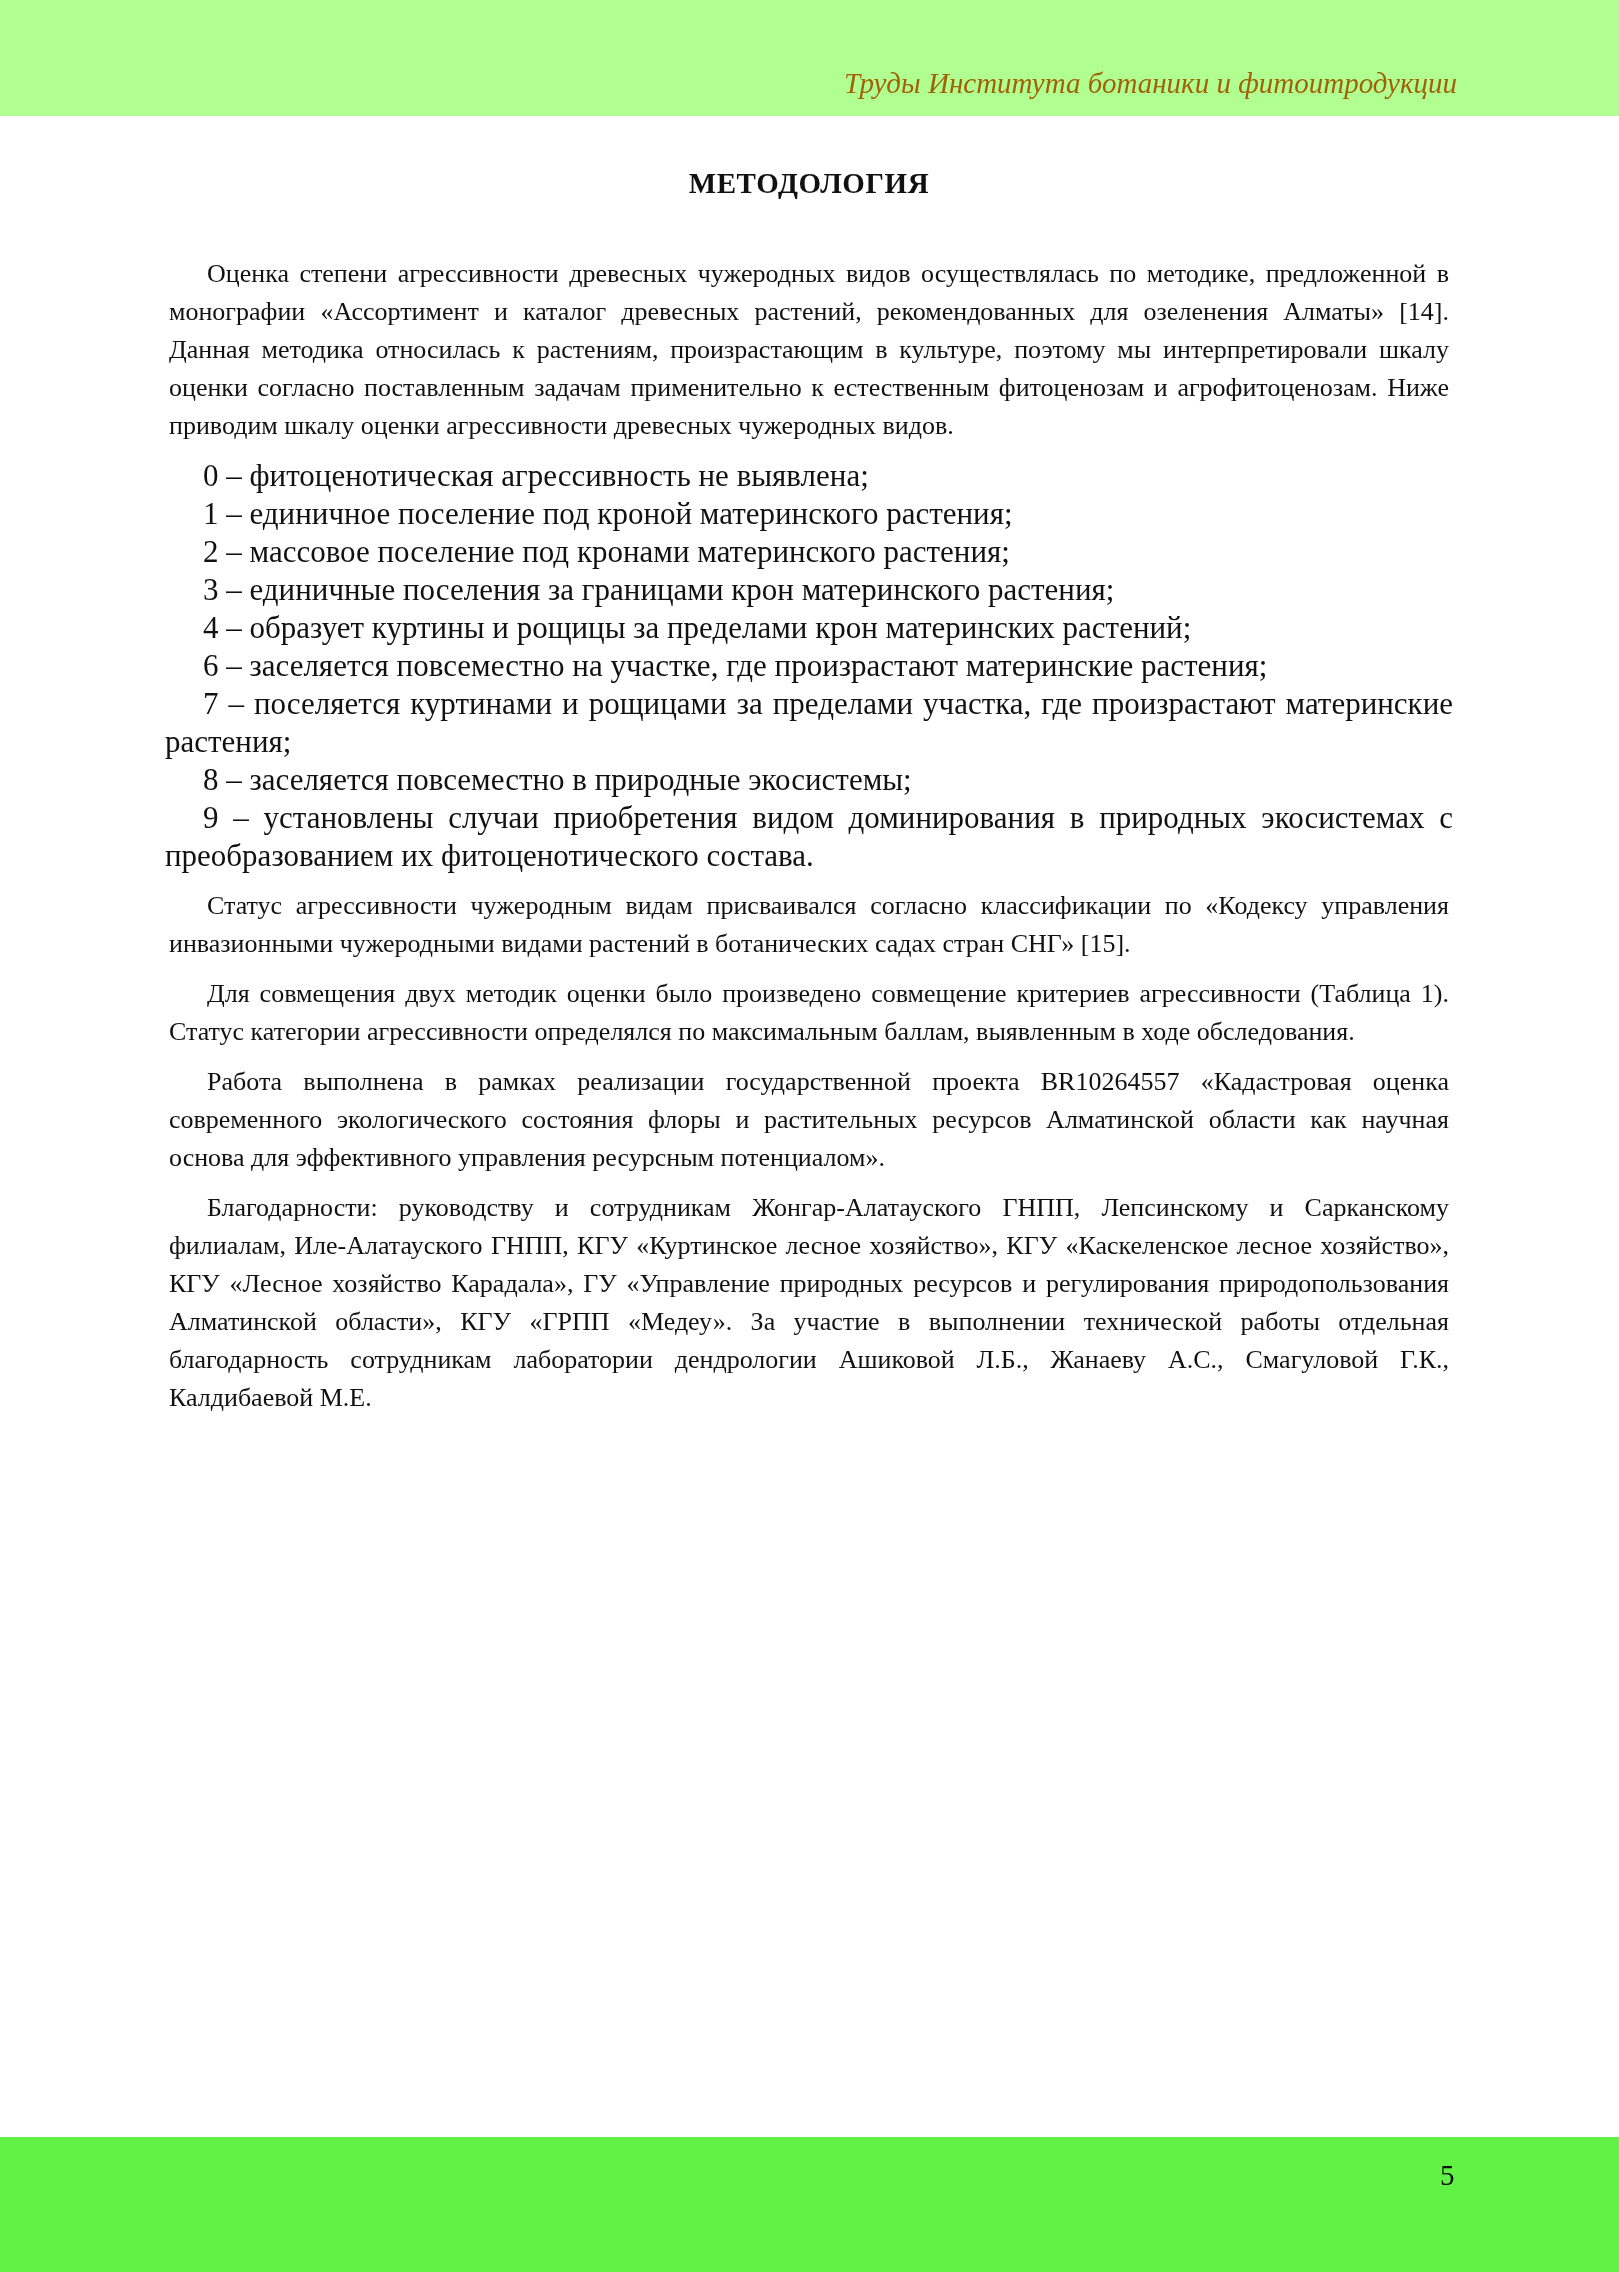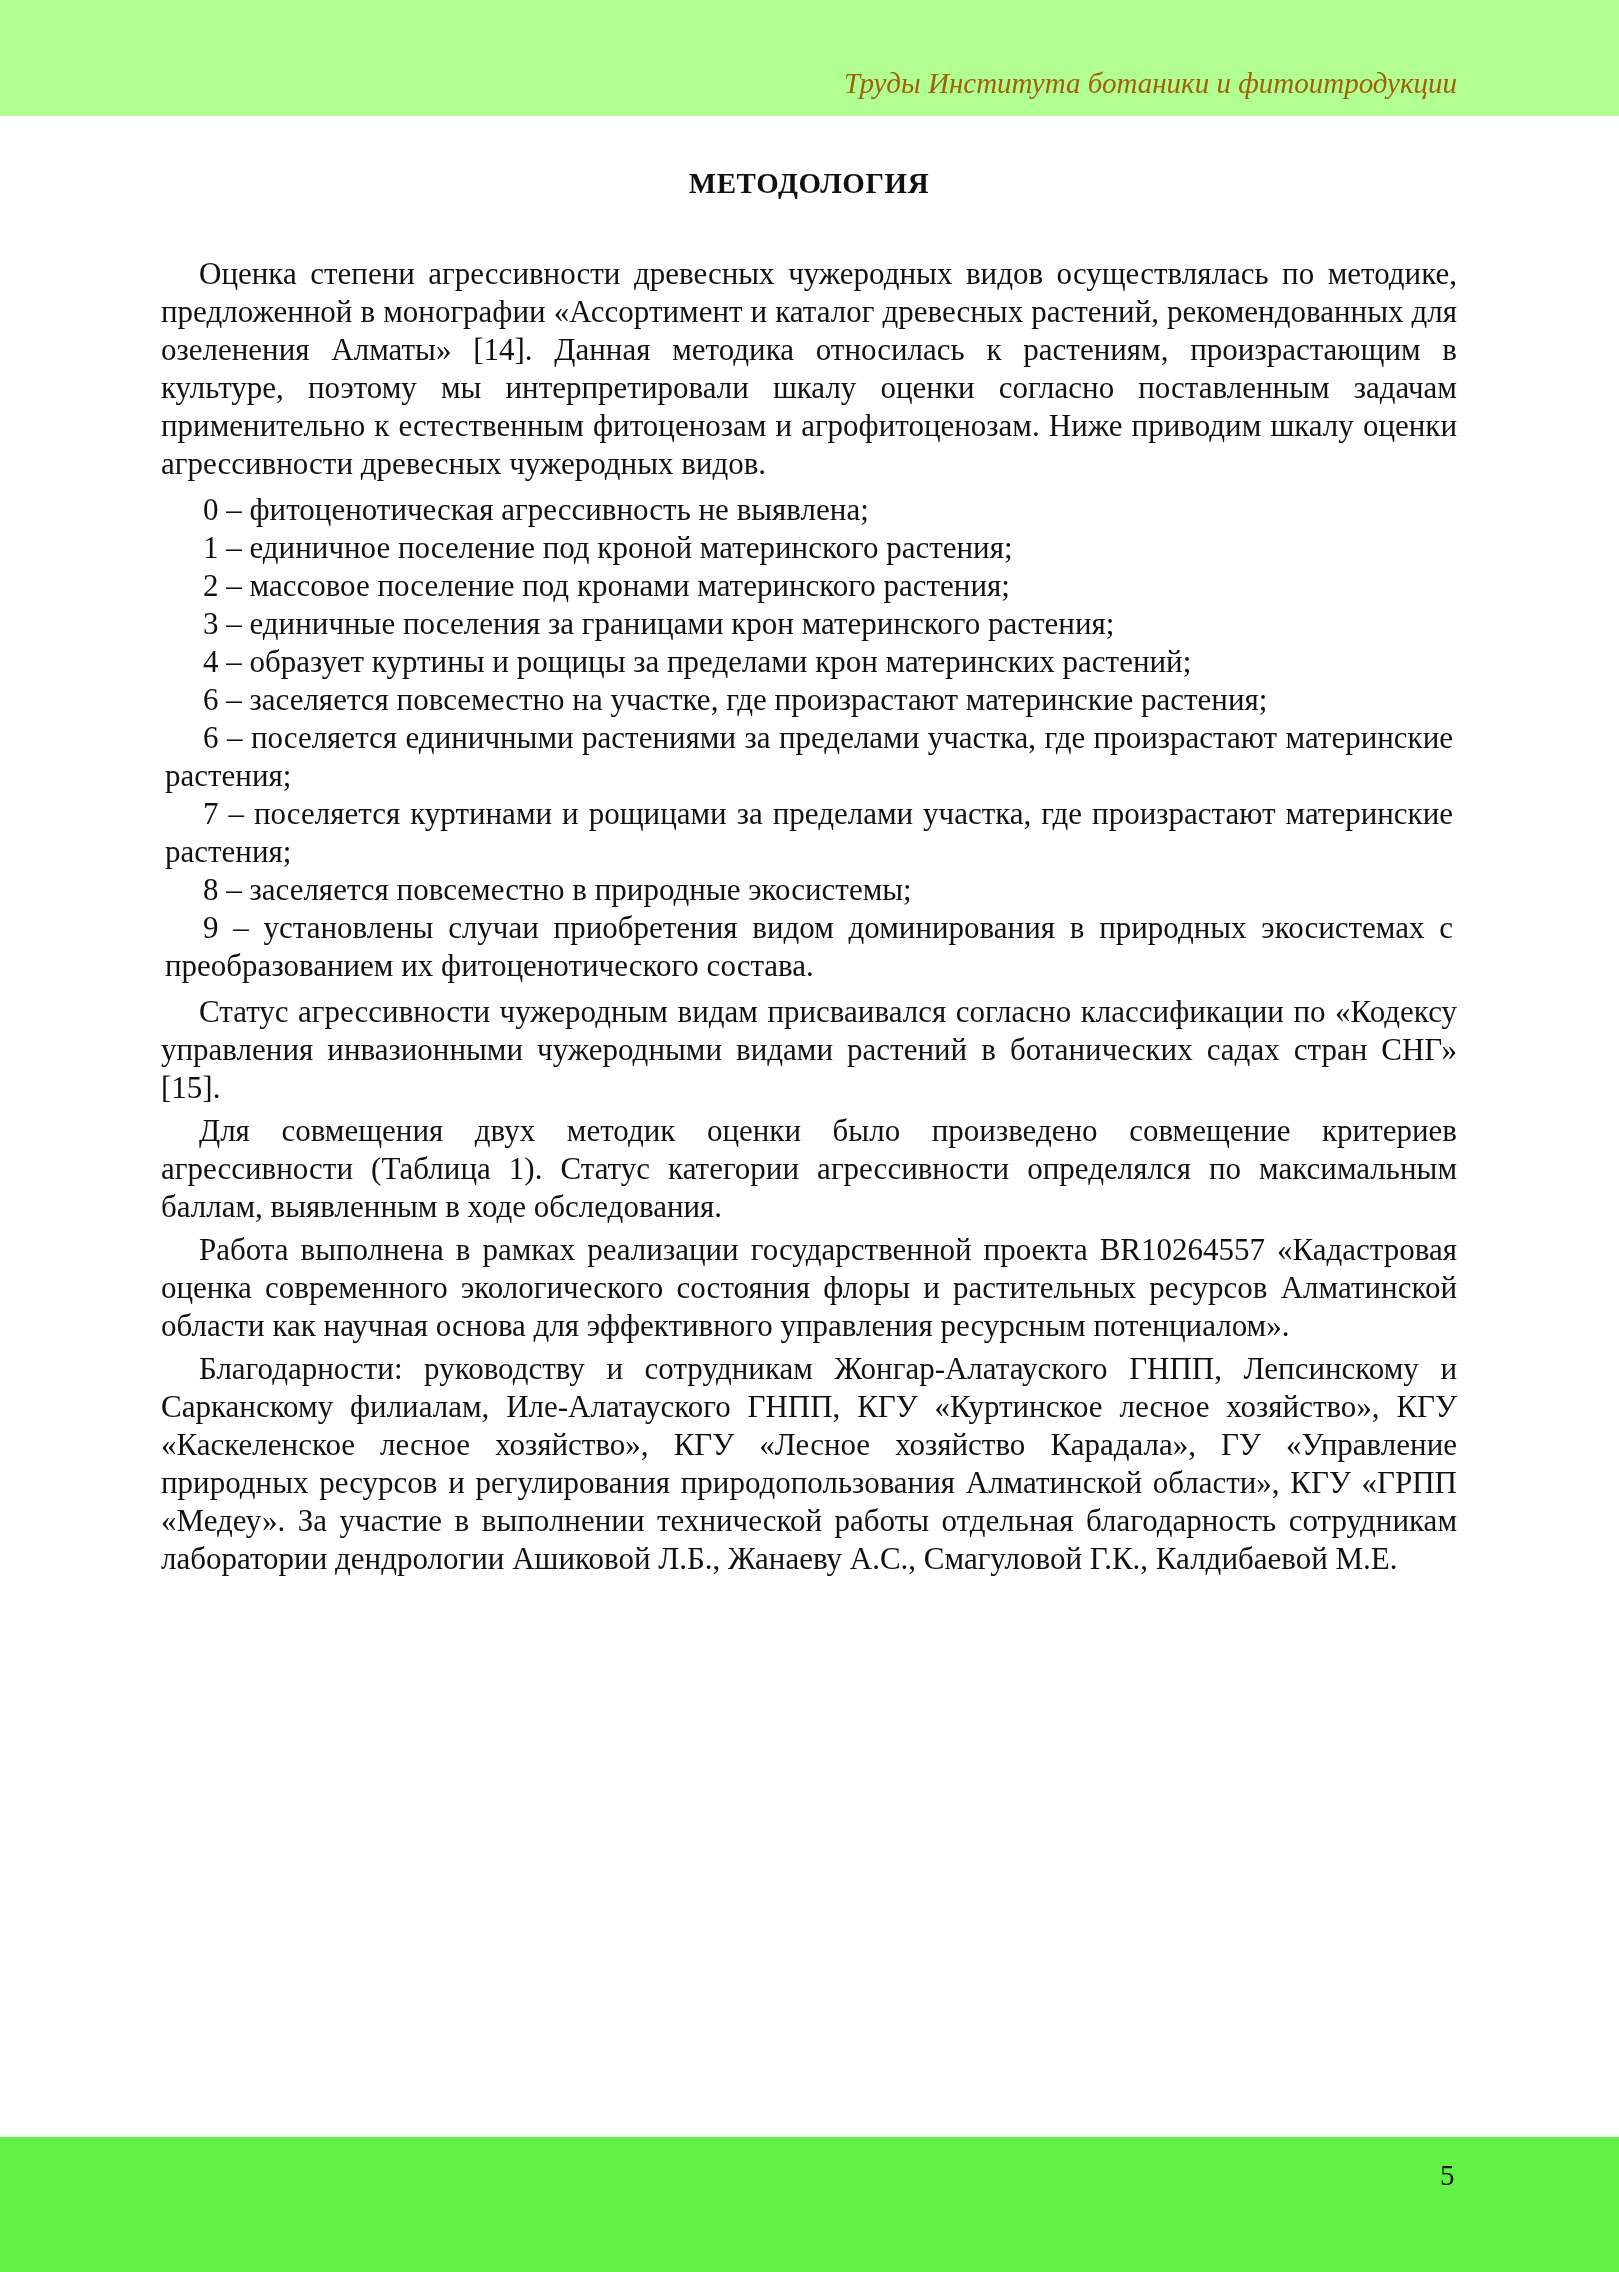--- a/index.html
+++ b/index.html
@@ -30,22 +30,22 @@
     font-size: 29px; line-height: 1; color: #111;
   }
   .content {
     position: absolute; left: 157px; top: 159px; width: 1304px;
   }
   .section-title {
     text-align: center; font-weight: bold; font-size: 29px;
     line-height: 1; margin: 10.2px 0 57px 0; letter-spacing: 0.6px;
   }
   .para {
-    font-size: 31px; line-height: 38px; text-align: justify;
-    text-indent: 38px; margin: 4px;
+    font-size: 26px; line-height: 38px; text-align: justify;
+    text-indent: 38px; margin: 12px;
     hyphens: manual;
   }
   .para.gap { margin-top: 5.1px; }
   .scale-list { margin: 8px; padding: 0; list-style: none; }
   .scale-item {
     font-size: 31px; line-height: 38px; text-align: justify;
     text-indent: 38px;
   }
 </style>
 </head>
@@ -60,21 +60,20 @@
 
   <p class="para">Оценка степени агрессивности древесных чужеродных видов осуществлялась по методике, предложенной в монографии «Ассортимент и каталог древесных растений, рекомендованных для озеленения Алматы» [14]. Данная методика относилась к растениям, произрастающим в культуре, поэтому мы интерпретировали шкалу оценки согласно поставленным задачам применительно к естественным фитоценозам и агрофитоценозам. Ниже приводим шкалу оценки агрессивности древесных чужеродных видов.</p>
 
   <ul class="scale-list">
     <li class="scale-item">0 – фитоценотическая агрессивность не выявлена;</li>
     <li class="scale-item">1 – единичное поселение под кроной материнского растения;</li>
     <li class="scale-item">2 – массовое поселение под кронами материнского растения;</li>
     <li class="scale-item">3 – единичные поселения за границами крон материнского растения;</li>
     <li class="scale-item">4 – образует куртины и рощицы за пределами крон материнских растений;</li>
     <li class="scale-item">6 – заселяется повсеместно на участке, где произрастают материнские растения;</li>
-    <li class="scale-item">6 – поселяется единичными растениями за пределами участка, где произрастают материнские растения;</li>
     <li class="scale-item">7 – поселяется куртинами и рощицами за пределами участка, где произрастают материнские растения;</li>
     <li class="scale-item">8 – заселяется повсеместно в природные экосистемы;</li>
     <li class="scale-item">9 – установлены случаи приобретения видом доминирования в природных экосистемах с преобразованием их фитоценотического состава.</li>
   </ul>
 
   <p class="para">Статус агрессивности чужеродным видам присваивался согласно классификации по «Кодексу управления инвазионными чужеродными видами растений в ботанических садах стран СНГ» [15].</p>
   <p class="para gap">Для совмещения двух методик оценки было произведено совмещение критериев агрессивности (Таблица 1). Статус категории агрессивности определялся по максимальным баллам, выявленным в ходе обследования.</p>
   <p class="para gap">Работа выполнена в рамках реализации государственной проекта BR10264557 «Кадастровая оценка современного экологического состояния флоры и растительных ресурсов Алматинской области как научная основа для эффективного управления ресурсным потенциалом».</p>
   <p class="para gap">Благодарности: руководству и сотрудникам Жонгар-Алатауского ГНПП, Лепсинскому и Сарканскому филиалам, Иле-Алатауского ГНПП, КГУ «Куртинское лесное хозяйство», КГУ «Каскеленское лесное хозяйство», КГУ «Лесное хозяйство Карадала», ГУ «Управление природных ресурсов и регулирования природопользования Алматинской области», КГУ «ГРПП «Медеу». За участие в выполнении технической работы отдельная благодарность сотрудникам лаборатории дендрологии Ашиковой Л.Б., Жанаеву А.С., Смагуловой Г.К., Калдибаевой М.Е.</p>
 </div>

